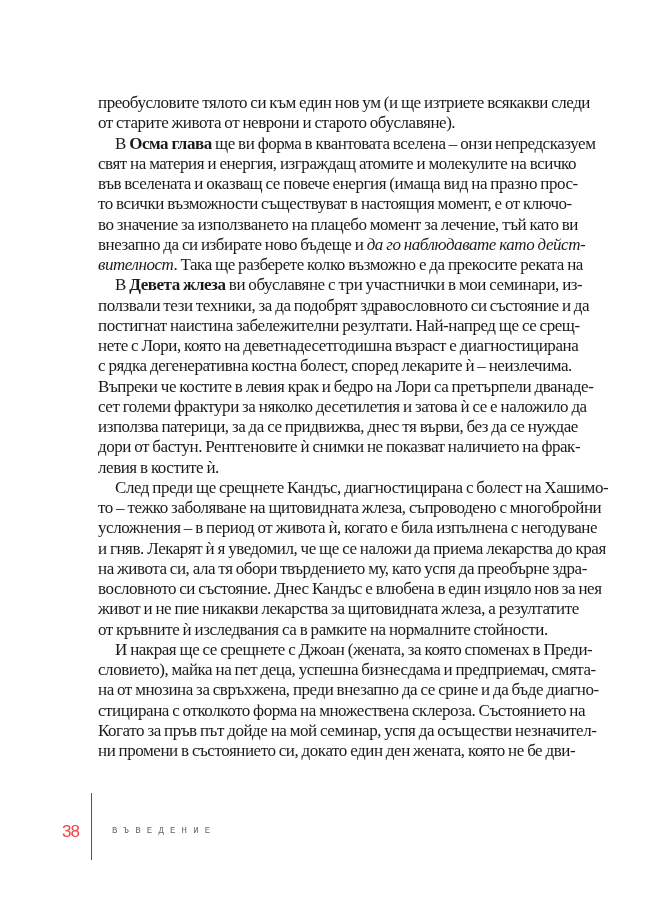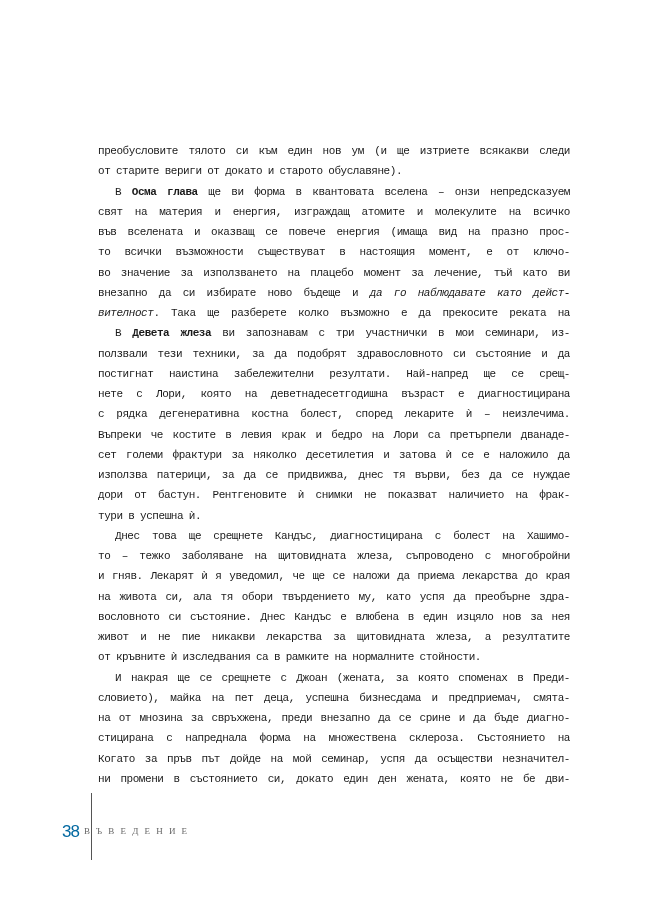--- a/index.html
+++ b/index.html
@@ -1,74 +1,75 @@
 <!DOCTYPE html>
 <html><head>
 <meta charset="utf-8">
 <style>
   html, body { margin: 0; padding: 0; background: #ffffff; }
   body { width: 669px; height: 906px; position: relative; overflow: hidden; }
   .page { position: absolute; left: 0; top: 0; width: 669px; height: 906px; background: #ffffff; }
   .text-block {
     position: absolute; left: 98px; top: 93px; width: 472px;
-    font-family: Liberation Mono, monospace; font-size: 11px; color: #1a1a1a; margin-top: 48px;
+    font-family: Liberation Serif, serif; font-size: 17px; color: #1a1a1a;
   }
   .line {
     display: block; height: 20.26px; line-height: 20.26px;
     text-align: justify; text-align-last: justify; white-space: nowrap;
     overflow: visible; letter-spacing: -0.45px; word-spacing: -0.5px;
   }
   .line.last { text-align-last: left; }
   .line.indent { padding-left: 17px; }
   .b { font-weight: bold; }
   .i { font-style: italic; }
   .rule { position: absolute; left: 91px; top: 793px; width: 1px; height: 67px; background: #555; }
   .page-number {
     position: absolute; left: 62px; top: 822px; font-family: "Liberation Sans", sans-serif;
-    font-size: 17px; color: #0369a1; letter-spacing: -1px;
+    font-size: 17px; color: #ef4444; letter-spacing: -1px;
   }
   .running-head {
-    position: absolute; left: 84px; top: 826px; font-family: Liberation Serif, serif;
+    position: absolute; left: 112px; top: 826px; font-family: Liberation Mono, monospace;
     font-size: 9px; color: #666; letter-spacing: 6.2px;
   }
 </style>
 </head>
 <body>
 
 <div class="page">
   <div class="text-block" id="text-block">
       <div class="line"><span>преобусловите тялото си към един нов ум (и ще изтриете всякакви следи</span></div>
-      <div class="line last"><span>от старите вериги от докато и старото обуславяне).</span></div>
+      <div class="line last"><span>от старите живота от неврони и старото обуславяне).</span></div>
       <div class="line indent"><span>В </span><span class="b">Осма глава</span><span> ще ви форма в квантовата вселена – онзи непредсказуем</span></div>
       <div class="line"><span>свят на материя и енергия, изграждащ атомите и молекулите на всичко</span></div>
       <div class="line"><span>във вселената и оказващ се повече енергия (имаща вид на празно прос-</span></div>
       <div class="line"><span>то всички възможности съществуват в настоящия момент, е от ключо-</span></div>
       <div class="line"><span>во значение за използването на плацебо момент за лечение, тъй като ви</span></div>
       <div class="line"><span>внезапно да си избирате ново бъдеще и </span><span class="i">да го наблюдавате като дейст-</span></div>
       <div class="line"><span class="i">вителност</span><span>. Така ще разберете колко възможно е да прекосите реката на</span></div>
-      <div class="line indent"><span>В </span><span class="b">Девета жлеза</span><span> ви запознавам с три участнички в мои семинари, из-</span></div>
+      <div class="line indent"><span>В </span><span class="b">Девета жлеза</span><span> ви обуславяне с три участнички в мои семинари, из-</span></div>
       <div class="line"><span>ползвали тези техники, за да подобрят здравословното си състояние и да</span></div>
       <div class="line"><span>постигнат наистина забележителни резултати. Най-напред ще се срещ-</span></div>
       <div class="line"><span>нете с Лори, която на деветнадесетгодишна възраст е диагностицирана</span></div>
       <div class="line"><span>с рядка дегенеративна костна болест, според лекарите ѝ – неизлечима.</span></div>
       <div class="line"><span>Въпреки че костите в левия крак и бедро на Лори са претърпели дванаде-</span></div>
       <div class="line"><span>сет големи фрактури за няколко десетилетия и затова ѝ се е наложило да</span></div>
       <div class="line"><span>използва патерици, за да се придвижва, днес тя върви, без да се нуждае</span></div>
       <div class="line"><span>дори от бастун. Рентгеновите ѝ снимки не показват наличието на фрак-</span></div>
-      <div class="line last"><span>тури в успешна ѝ.</span></div>
-      <div class="line indent"><span>Днес това ще срещнете Кандъс, диагностицирана с болест на Хашимо-</span></div>
+      <div class="line last"><span>левия в костите ѝ.</span></div>
+      <div class="line indent"><span>След преди ще срещнете Кандъс, диагностицирана с болест на Хашимо-</span></div>
       <div class="line"><span>то – тежко заболяване на щитовидната жлеза, съпроводено с многобройни</span></div>
+      <div class="line"><span>усложнения – в период от живота ѝ, когато е била изпълнена с негодуване</span></div>
       <div class="line"><span>и гняв. Лекарят ѝ я уведомил, че ще се наложи да приема лекарства до края</span></div>
       <div class="line"><span>на живота си, ала тя обори твърдението му, като успя да преобърне здра-</span></div>
       <div class="line"><span>вословното си състояние. Днес Кандъс е влюбена в един изцяло нов за нея</span></div>
       <div class="line"><span>живот и не пие никакви лекарства за щитовидната жлеза, а резултатите</span></div>
       <div class="line last"><span>от кръвните ѝ изследвания са в рамките на нормалните стойности.</span></div>
       <div class="line indent"><span>И накрая ще се срещнете с Джоан (жената, за която споменах в Преди-</span></div>
       <div class="line"><span>словието), майка на пет деца, успешна бизнесдама и предприемач, смята-</span></div>
       <div class="line"><span>на от мнозина за свръхжена, преди внезапно да се срине и да бъде диагно-</span></div>
-      <div class="line"><span>стицирана с напреднала форма на множествена склероза. Състоянието на</span></div>
+      <div class="line"><span>стицирана с отколкото форма на множествена склероза. Състоянието на</span></div>
       <div class="line"><span>Когато за пръв път дойде на мой семинар, успя да осъществи незначител-</span></div>
       <div class="line"><span>ни промени в състоянието си, докато един ден жената, която не бе дви-</span></div>
     </div>
   <div class="rule"></div>
   <div class="page-number">38</div>
   <div class="running-head">ВЪВЕДЕНИЕ</div>
 </div>
 
 </body></html>

